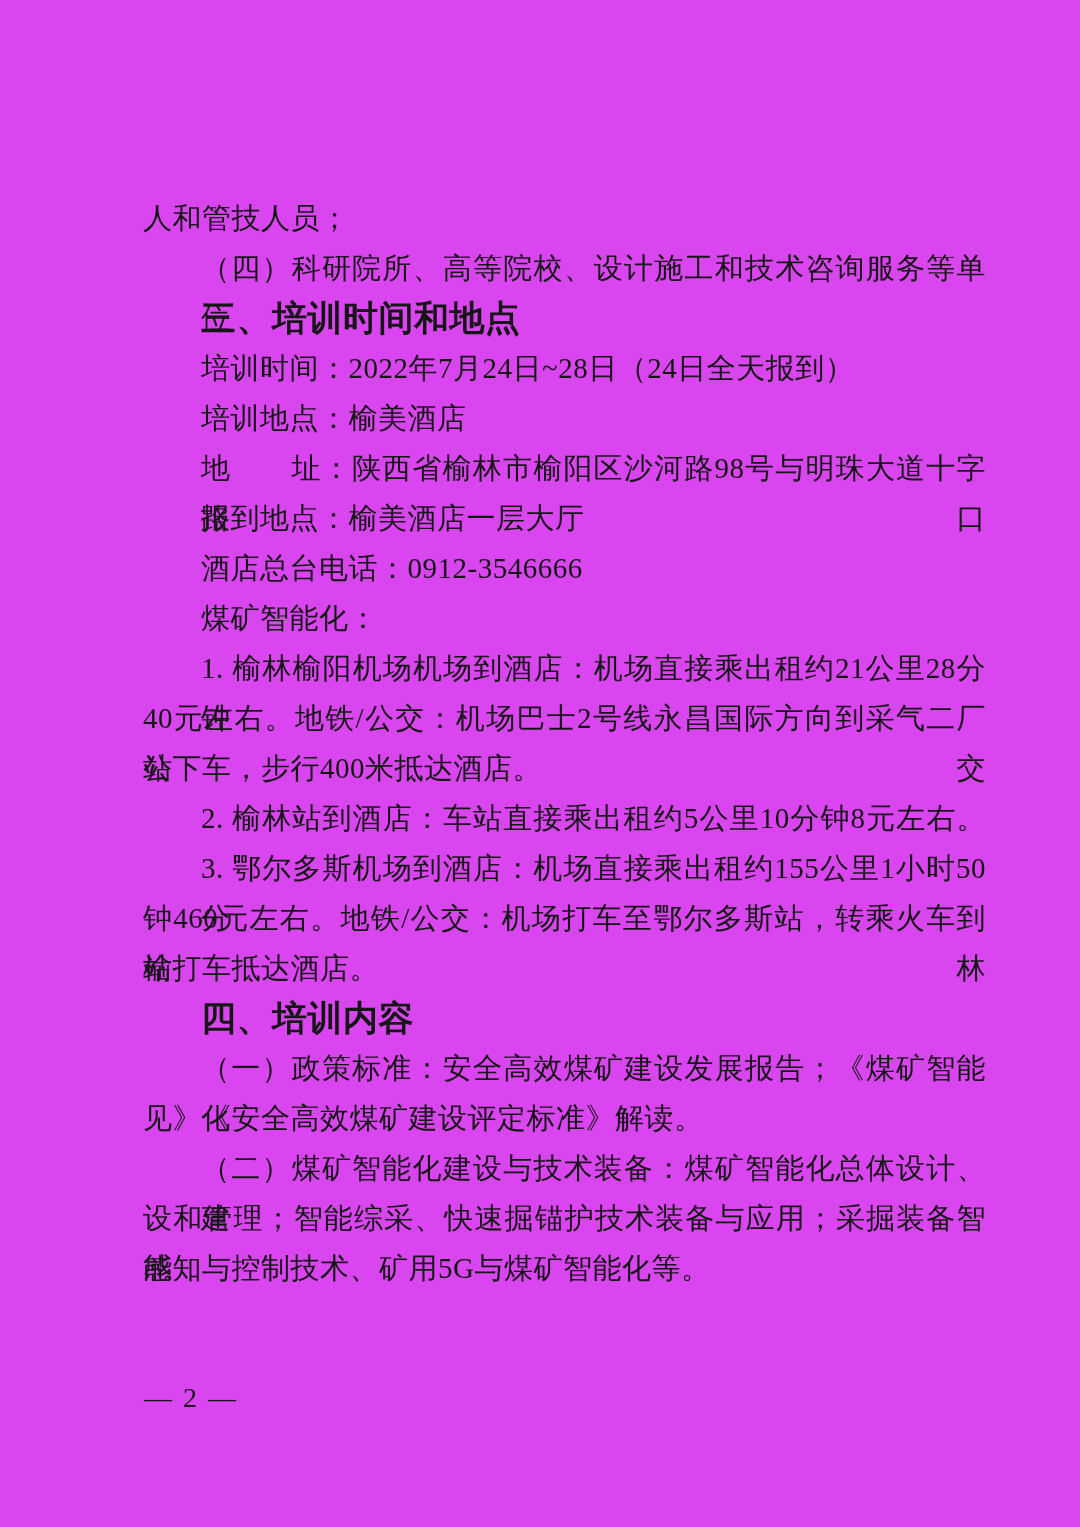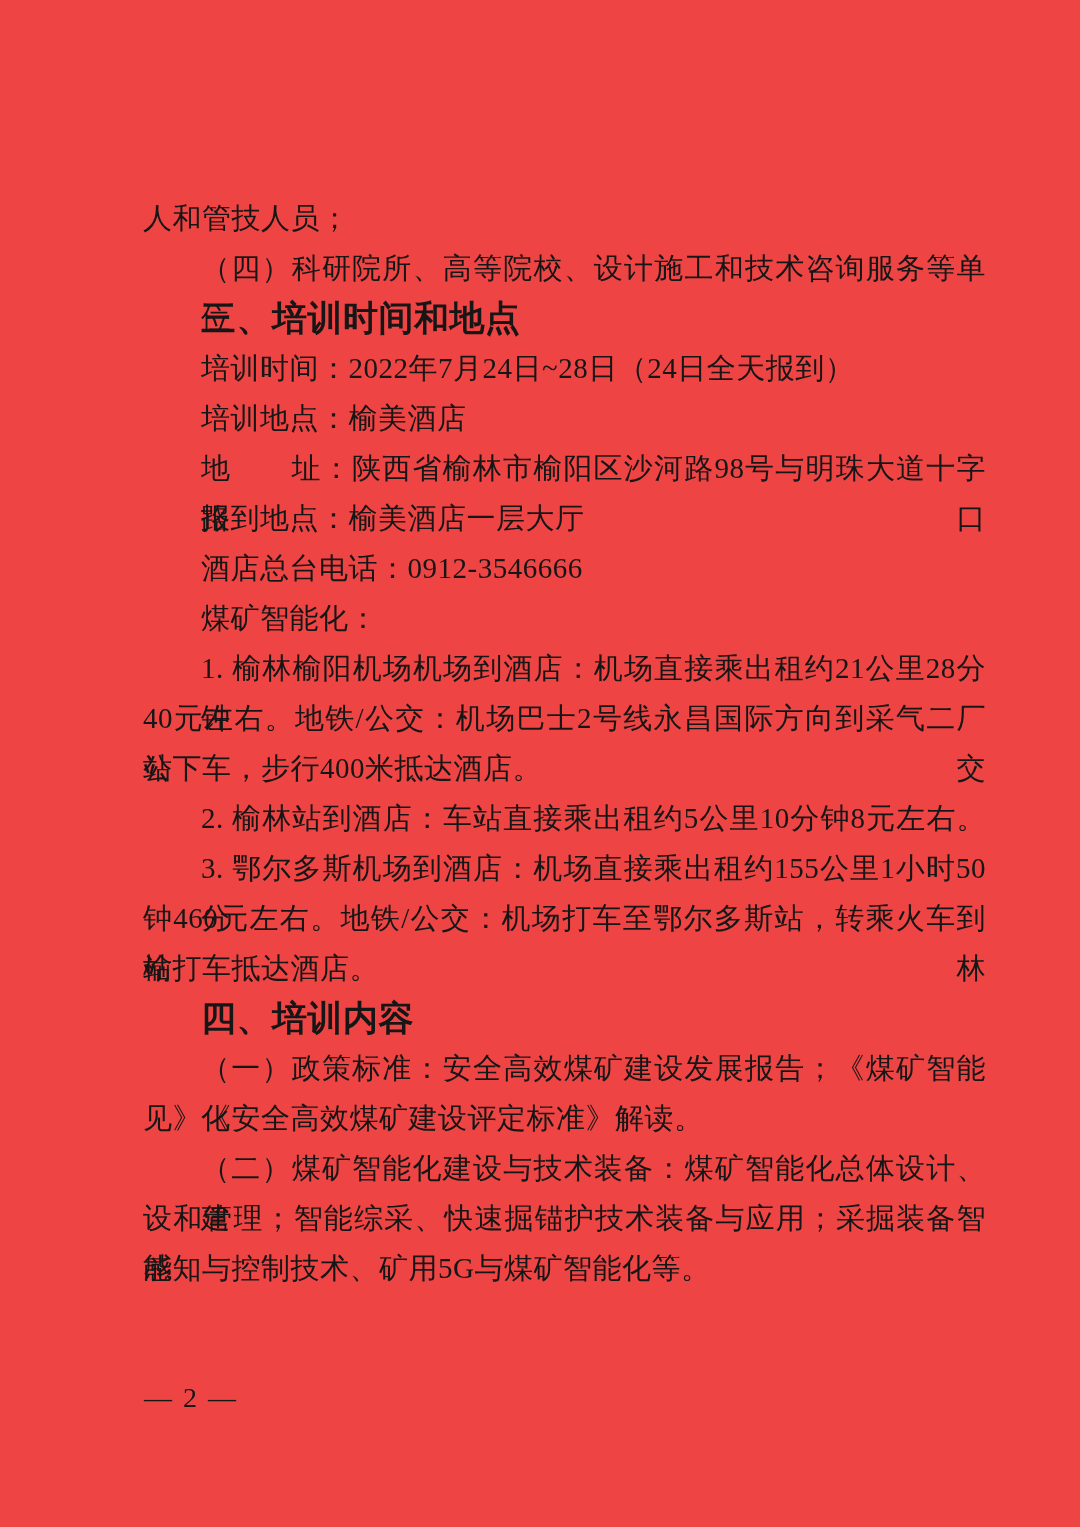--- a/index.html
+++ b/index.html
@@ -5,21 +5,21 @@
   html, body {
     margin: 0;
     padding: 0;
     background: #e8e8e8;
   }
   .page {
     position: relative;
     width: 1080px;
     height: 1527px;
     margin: 0 auto;
-    background: #ef4444;
+    background: #d946ef;
     font-family: "Liberation Serif", serif;
     color: #161616;
     overflow: hidden;
   }
   .doc-body {
     position: absolute;
     left: 143px;
     top: 193px;
     width: 843px;
   }

